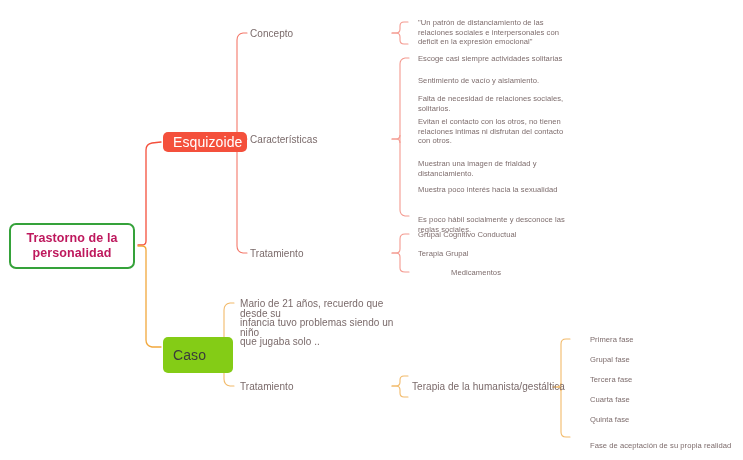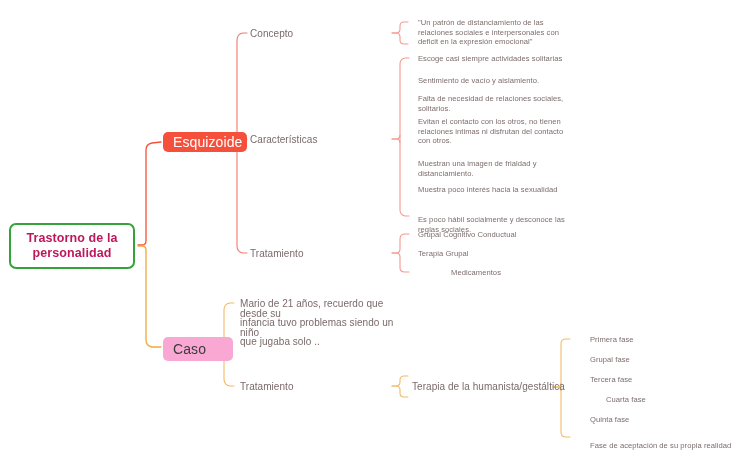--- a/index.html
+++ b/index.html
@@ -63,22 +63,22 @@
     top: 132px;
     width: 64px;
     height: 20px;
     background: #f4503c;
     color: #ffffff;
   }
   .badge-yellow {
     left: 163px;
     top: 337px;
     width: 50px;
-    height: 24px;
-    background: #f9a8d4;
+    height: 36px;
+    background: #84cc16;
     color: #3b3b3b;
   }
   
   .leaf {
     position: absolute;
     font-size: 7.6px;
     line-height: 9.6px;
     color: #7d6c6c;
     letter-spacing: .05px;
     white-space: pre-wrap;
@@ -164,17 +164,17 @@
 infancia tuvo problemas siendo un niño
 que jugaba solo ..</div>
 
   <div class="leaf lvl2" style="left:240px; top:382px;">Tratamiento</div>
 
   <div class="leaf lvl2" style="left:412px; top:382px;">Terapia de la humanista/gestáltica</div>
 
   <div class="leaf" style="left:590px; top:335px;">Primera fase</div>
   <div class="leaf" style="left:590px; top:355px;">Grupal fase</div>
   <div class="leaf" style="left:590px; top:375px;">Tercera fase</div>
-  <div class="leaf" style="left:590px; top:395px;margin-left:16px;">Cuarta fase</div>
+  <div class="leaf" style="left:590px; top:395px;">Cuarta fase</div>
   <div class="leaf" style="left:590px; top:415px;">Quinta fase</div>
   <div class="leaf" style="left:590px; top:433px;margin-top:8px;">Fase de aceptación de su propia realidad</div>
 
 </div>
 
 </body></html>

